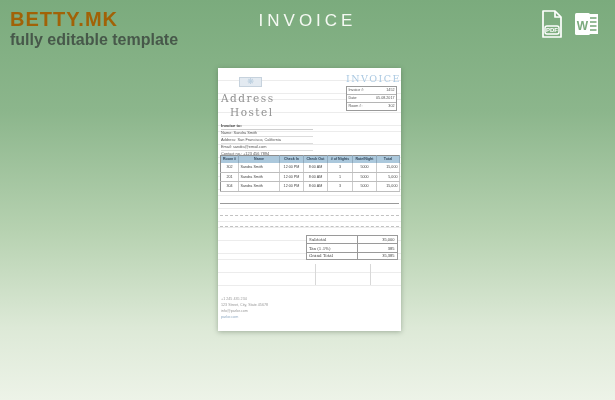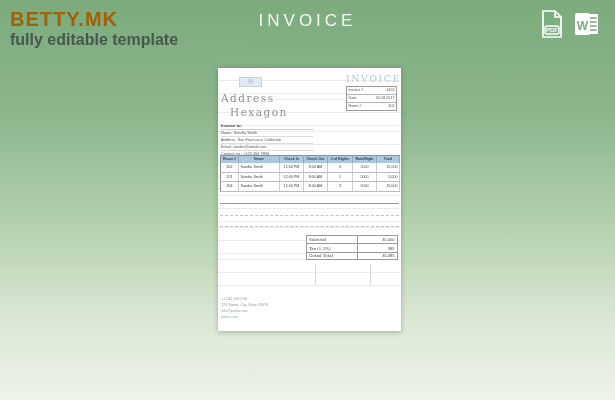--- a/index.html
+++ b/index.html
@@ -131,21 +131,21 @@
 <div class="page">
   <div class="hgrid"></div>
   <div class="vgrid"></div>
 
   <div class="logo-box">
     <span>❋</span>
   </div>
 
   <div class="company">
     <div class="l1">Address</div>
-    <div class="l2">Hexagon</div>
+    <div class="l2">Hostel</div>
   </div>
 
   <div class="doc-title">INVOICE</div>
 
   <div class="meta-box">
     <div class="meta-row">
       <span>Invoice #:</span>
       <span>1452</span>
     </div>
     <div class="meta-row">

